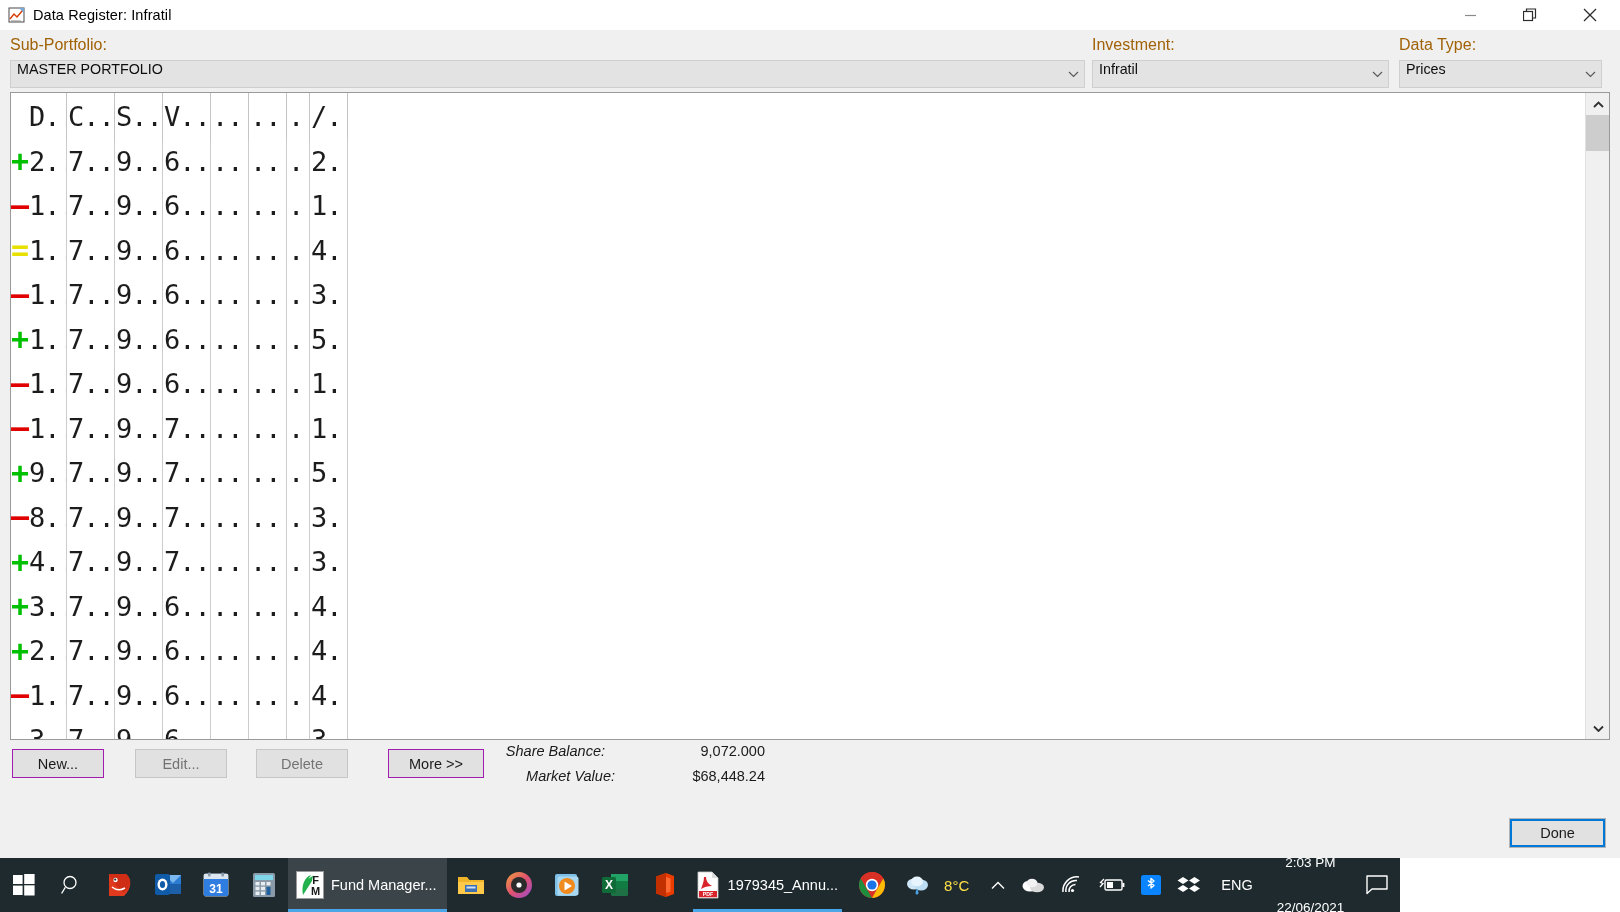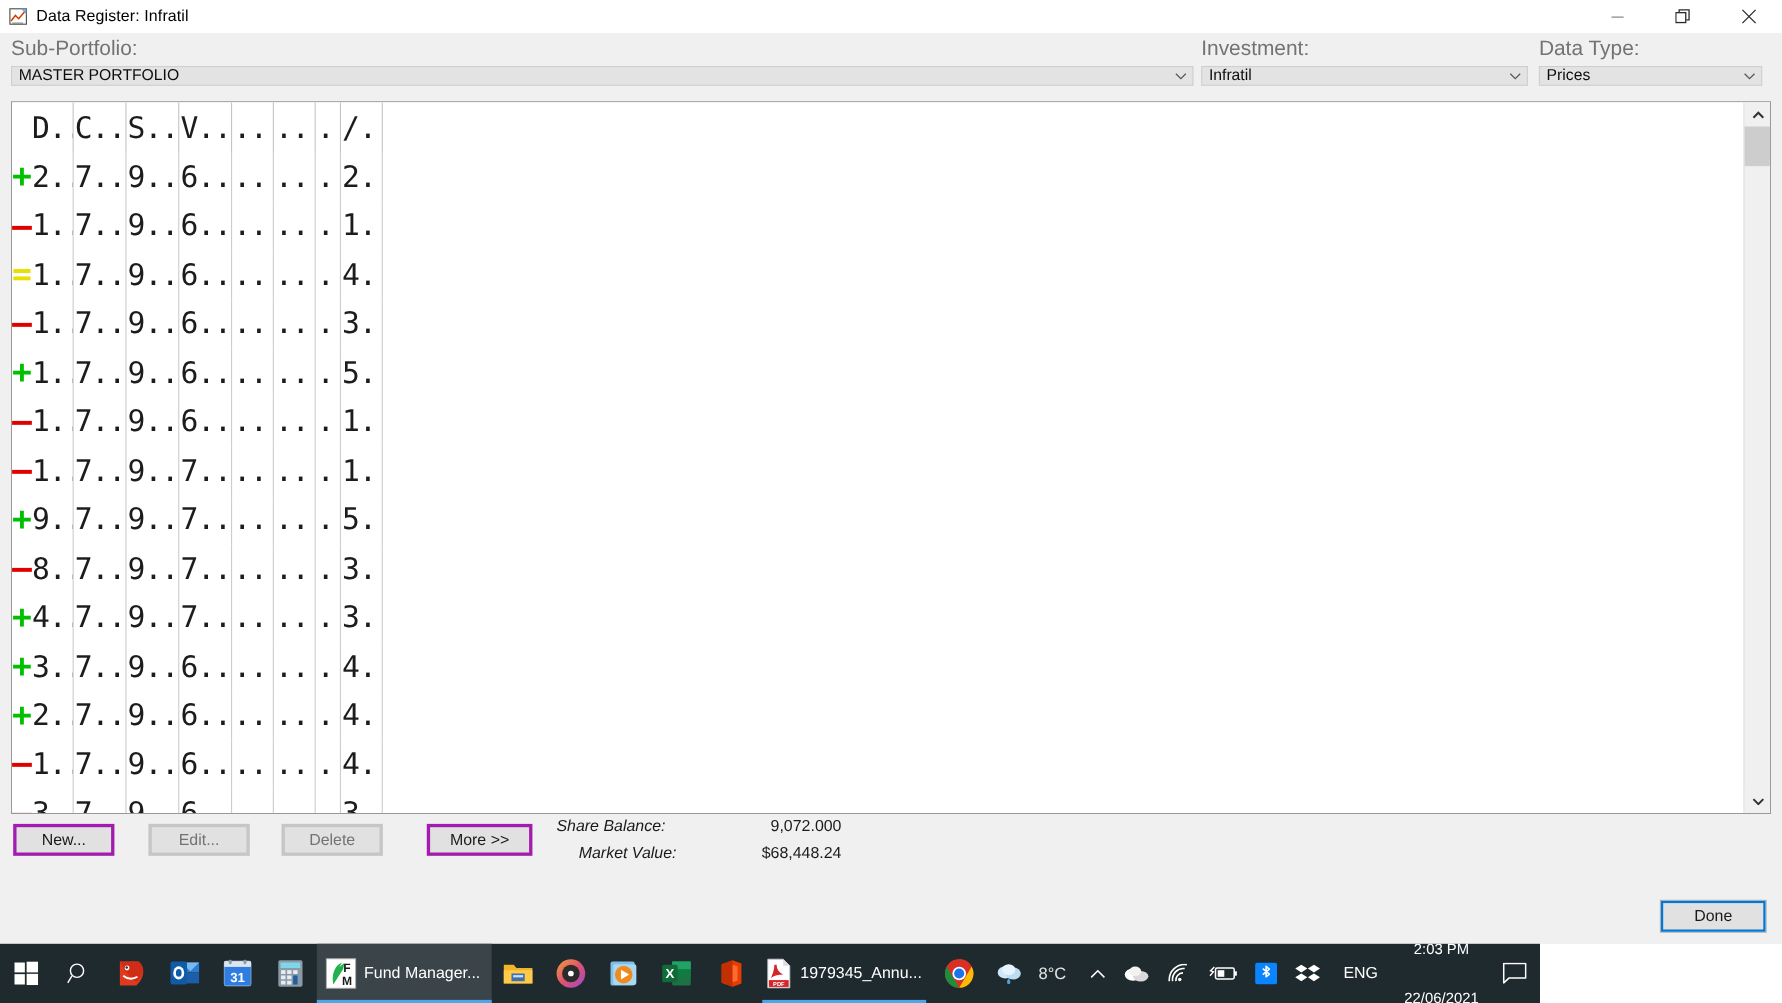--- a/index.html
+++ b/index.html
@@ -40,25 +40,25 @@
     background: #ffffff;
   }
 
   
   #selector-strip {
     position: relative; height: 62px; flex: 0 0 62px;
     background: #f0f0f0;
   }
   .field { position: absolute; }
   .field-label {
-    font-size: 19px; color: #737373; line-height: 14px;
+    font-size: 16px; color: #a16207; line-height: 14px;
     white-space: nowrap;
   }
   .combo {
-    margin-top: 8px; height: 18px;
+    margin-top: 8px; height: 28px;
     background: #e3e3e3;
     border: 1px solid #cfcfcf;
     display: flex; align-items: flex-start;
     position: relative;
   }
   .combo .cval {
     font-size: 14.3px; color: #0d0d0d; padding-left: 6px;
     white-space: nowrap; overflow: hidden;
   }
   .combo .carrow {
@@ -132,21 +132,21 @@
   #sb-thumb {
     position: absolute; left: 0; width: 24px; top: 22px; height: 36px;
     background: #cdcdcd;
   }
 
   
   #footer { position: relative; height: 118px; flex: 0 0 118px; background: #f0f0f0; }
 
   .btn {
     position: absolute;
-    background: #e1e1e1; border: 3px solid #a21caf;
+    background: #e1e1e1; border: 1px solid #a21caf;
     font-size: 14.5px; color: #1a1a1a;
     display: flex; align-items: center; justify-content: center;
     height: 29px;
   }
   .btn.disabled { color: #737373; background: #e1e1e1; border-color: #c6c6c6; }
   #btn-new    { left: 12px;  top: 9px;  width: 92px; }
   #btn-edit   { left: 135px; top: 9px;  width: 92px; }
   #btn-delete { left: 256px; top: 9px;  width: 92px; }
   #btn-more   { left: 388px; top: 9px;  width: 96px; }
 
@@ -200,21 +200,21 @@
   .tb-app.openfile::after {
     content: ""; position: absolute; left: 6px; right: 6px; bottom: 0;
     height: 3px; background: #4aa6e8;
   }
 
   #tray { margin-left: auto; display: flex; align-items: center; height: 54px; }
   .tray-item {
     height: 54px; display: flex; align-items: center; justify-content: center;
     padding: 0 8px;
   }
-  #tray-temp { color: #e5e5e5; font-size: 15px; padding-left: 4px; padding-right: 14px; }
+  #tray-temp { color: #fde047; font-size: 15px; padding-left: 4px; padding-right: 14px; }
   #tray-lang { color: #ffffff; font-size: 14.5px; padding: 0 12px; }
   #tray-clock {
     color: #ffffff; font-size: 13.5px; line-height: 17px;
     text-align: center; padding: 0 12px;
     display: flex; flex-direction: column; justify-content: center; gap: 28px;
   }
   #tray-action { padding: 0 14px 0 10px; }
 </style>
 </head>
 <body>

